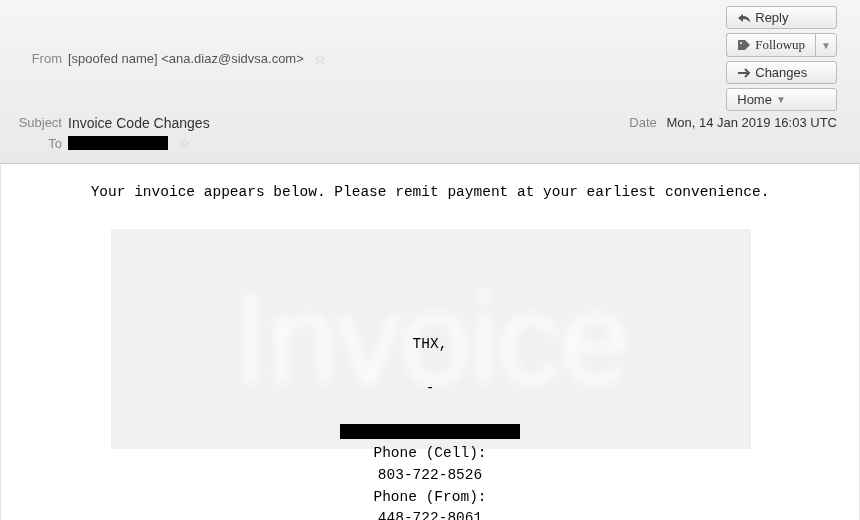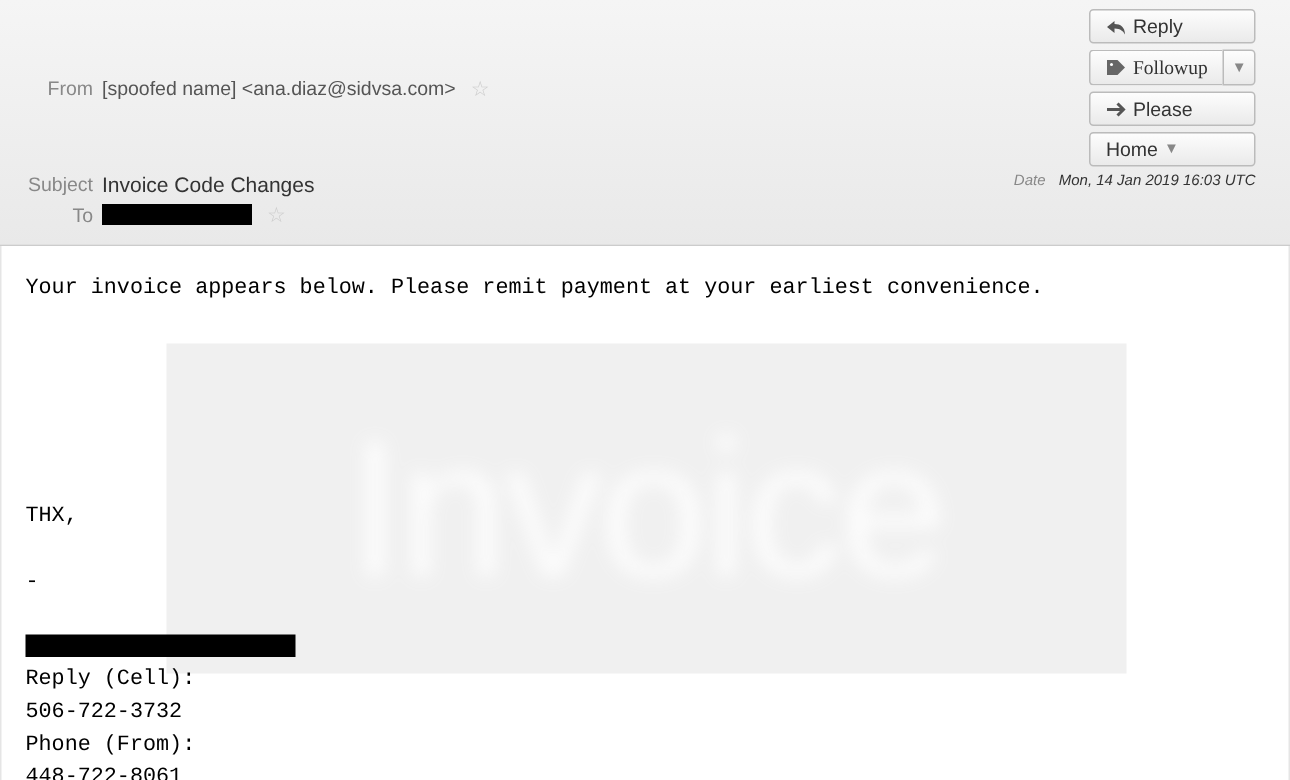--- a/index.html
+++ b/index.html
@@ -75,22 +75,21 @@
     }
     .icon-svg { display: inline-block; }
     .chevron { color: #888; font-size: 10px; }
     .date-row {
       display: flex;
       align-items: flex-start;
       margin-top: 2px;
     }
     .date-area {
       margin-left: auto;
-      font-size: 10px;
-      font-style: italic;
+      font-size: 13px;
     }
     .date-label { color: #888; margin-right: 6px; }
     .date-value { color: #333; }
     .redacted {
       display: inline-block;
       background: #000;
       height: 14px;
       vertical-align: middle;
     }
     .redacted-to { width: 100px; }
@@ -122,20 +121,21 @@
       font-family: Arial, sans-serif;
       font-size: 130px;
       font-weight: 500;
       letter-spacing: -2px;
       filter: blur(6px);
       opacity: 0.85;
     }
     .body-line {
       position: relative;
       z-index: 1;
+      text-align: center;
     }
     .sig-redacted1 { width: 180px; height: 15px; }
     .sig-redacted2 { width: 210px; height: 15px; }
   </style>
 </head>
 <body>
 
 <div class="header-area">
   <div class="header-row">
     <span class="label-col">From</span>
@@ -157,21 +157,21 @@
           <span>Followup</span>
         </div>
         <div class="btn btn-drop">
           <span class="chevron">▼</span>
         </div>
       </div>
       <div class="btn">
         <svg class="icon-svg" width="14" height="12" viewBox="0 0 14 12">
             <path d="M1 6 L11 6 M8 2 L12 6 L8 10" stroke="#555" stroke-width="2" fill="none"></path>
           </svg>
-        <span>Please</span>
+        <span>Changes</span>
       </div>
       <div class="btn">
         <span>Home</span>
         <span class="chevron">▼</span>
       </div>
     </div>
   </div>
   <div class="header-row date-row">
     <span class="label-col">Subject</span>
     <span class="subject-value">Invoice Code Changes</span>
@@ -196,21 +196,21 @@
   <br>
   <br>
   <br>
   <br>
   <br>
   <div class="body-line">THX,</div>
   <br>
   <div class="body-line">-</div>
   <br>
   <div class="body-line"><span class="redacted sig-redacted1"></span></div>
-  <div class="body-line">Reply (Cell):</div>
-  <div class="body-line">506-722-3732</div>
+  <div class="body-line">Phone (Cell):</div>
+  <div class="body-line">803-722-8526</div>
   <div class="body-line">Phone (From):</div>
   <div class="body-line">448-722-8061</div>
   <div class="body-line">
     <span>E</span>
     <span class="redacted sig-redacted2"></span>
   </div>
 </div>
 
 </body></html>

